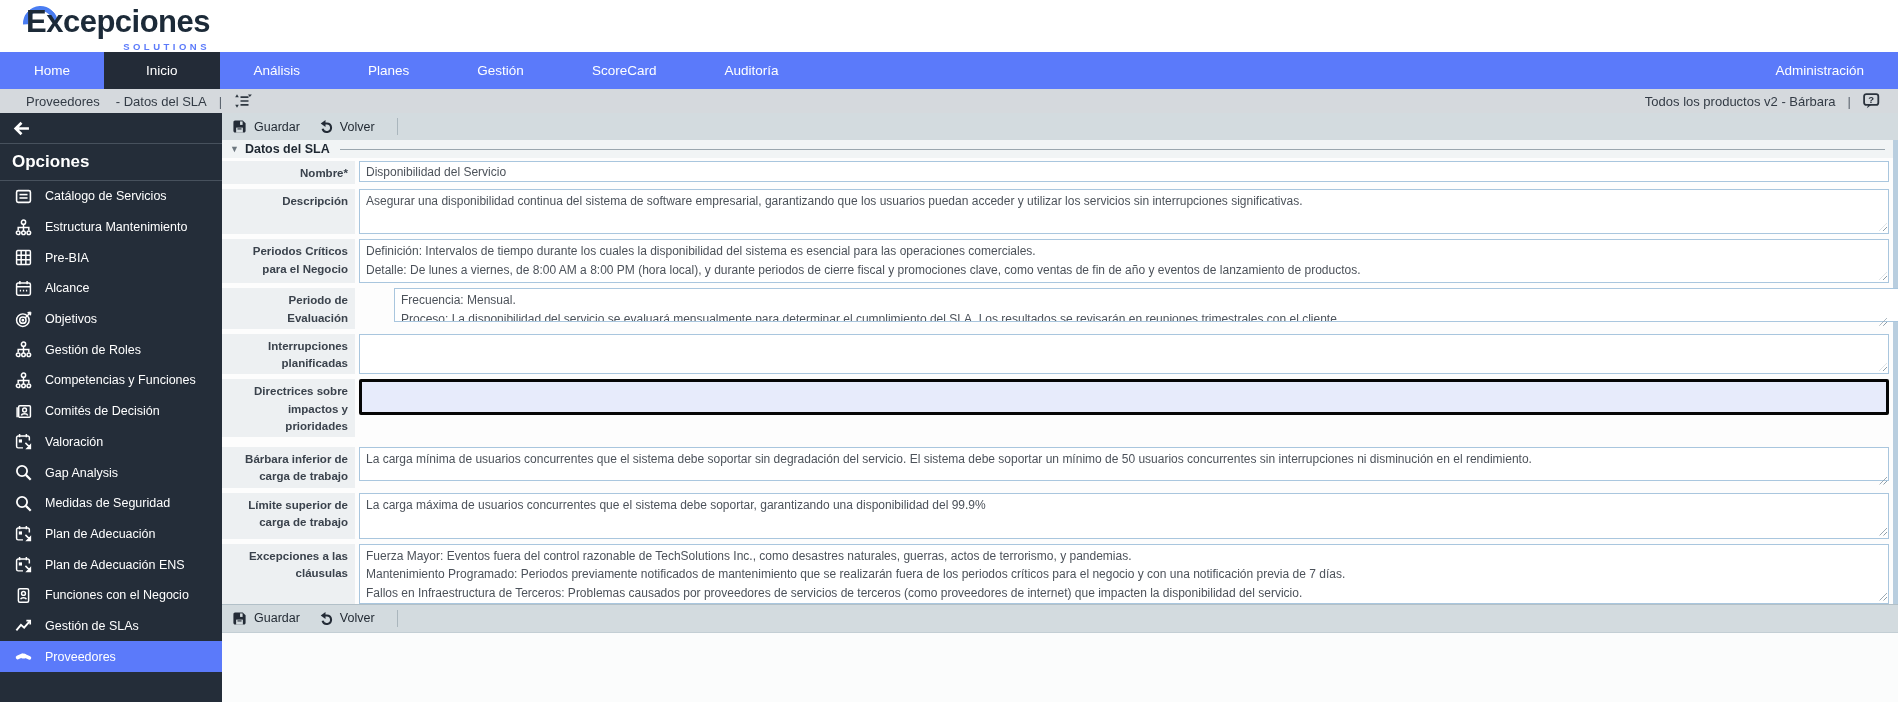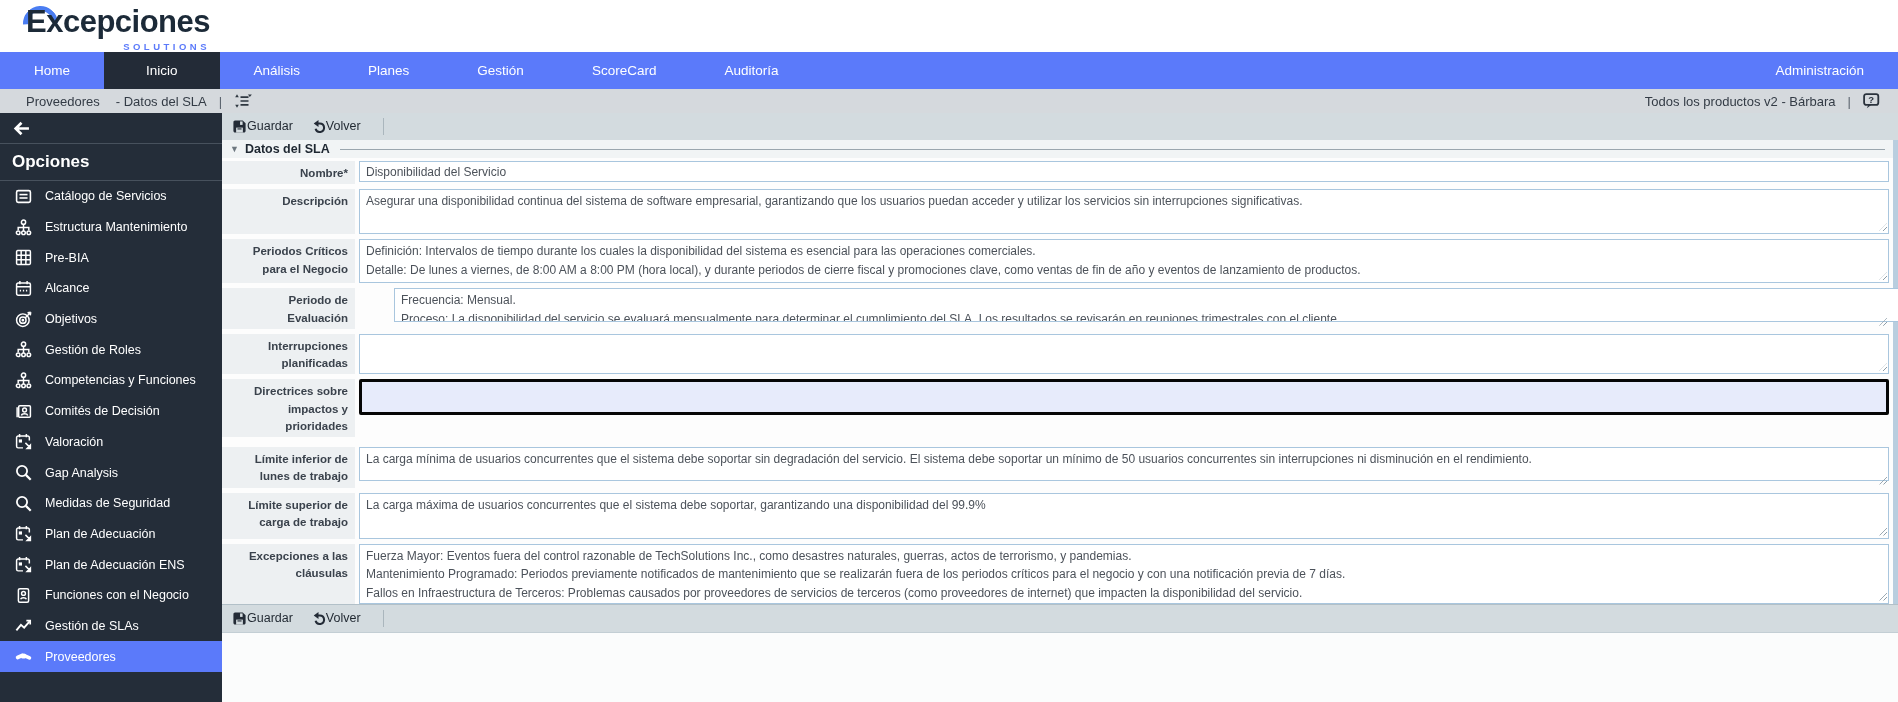--- a/index.html
+++ b/index.html
@@ -37,21 +37,21 @@
   .sb-title{font-size:17px;font-weight:700;padding:8px 0 8px 12px;border-bottom:1px solid #47515d;flex-shrink:0}
   .sb-items{flex:1;display:flex;flex-direction:column}
   .sb-item{flex:0 0 30.7px;display:flex;align-items:center;gap:13px;padding-left:15px;font-size:12.5px;cursor:pointer;white-space:nowrap}
   .sb-item.active{background:#5b7afa}
   .sicon{width:17px;height:17px;flex:0 0 17px;color:#fff}
 
   
   .main{flex:1;min-width:0;display:flex;flex-direction:column;background:#fdfdfd}
   .toolbar{height:27px;background:#d3dbdf;display:flex;align-items:center;padding:0 10px;flex-shrink:0;font-size:12.5px;color:#1f2730}
   .toolbar.bottom{border-top:1px solid #b2c0c8;border-bottom:1px solid #c3ced4}
-  .tb-btn{display:flex;align-items:flex-start;cursor:pointer;margin-right:18px}
+  .tb-btn{display:flex;align-items:center;gap:7px;cursor:pointer;margin-right:18px}
   .ticon{width:15px;height:15px;color:#232b36}
   .tb-sep{width:1px;height:17px;background:#aab6bd;margin-left:4px}
 
   .form-body{border-right:5px solid #b9cedf;background:#fdfdfd;flex:0 0 auto}
   .section-head{height:18px;display:flex;align-items:center;background:#f1f4f5;padding-left:8px;
                 font-size:12.5px;font-weight:700;color:#1e2731}
   .caret{color:#6e7880;font-size:9px;margin-right:6px;cursor:pointer}
   .section-head .line{flex:1;height:1px;background:#9aa6ae;margin:0 8px 0 10px}
 
   .rows{display:flex;flex-direction:column;gap:5px;padding-top:3px}
@@ -405,21 +405,21 @@
         </div>
 
         <div class="row focused">
           <div class="lab">Directrices sobre impactos y prioridades</div>
           <div class="inp">
               <textarea class="field" style="height: 36px;"></textarea>
             </div>
         </div>
 
         <div class="row gap-before">
-          <div class="lab">Límite inferior de lunes de trabajo</div>
+          <div class="lab">Bárbara inferior de carga de trabajo</div>
           <div class="inp">
               <textarea class="field" style="height: 34px;">La carga mínima de usuarios concurrentes que el sistema debe soportar sin degradación del servicio. El sistema debe soportar un mínimo de 50 usuarios concurrentes sin interrupciones ni disminución en el rendimiento.</textarea>
               <div class="resize-handle"></div>
             </div>
         </div>
 
         <div class="row">
           <div class="lab">Límite superior de carga de trabajo</div>
           <div class="inp">
               <textarea class="field" style="height: 46px;">La carga máxima de usuarios concurrentes que el sistema debe soportar, garantizando una disponibilidad del 99.9%</textarea>

